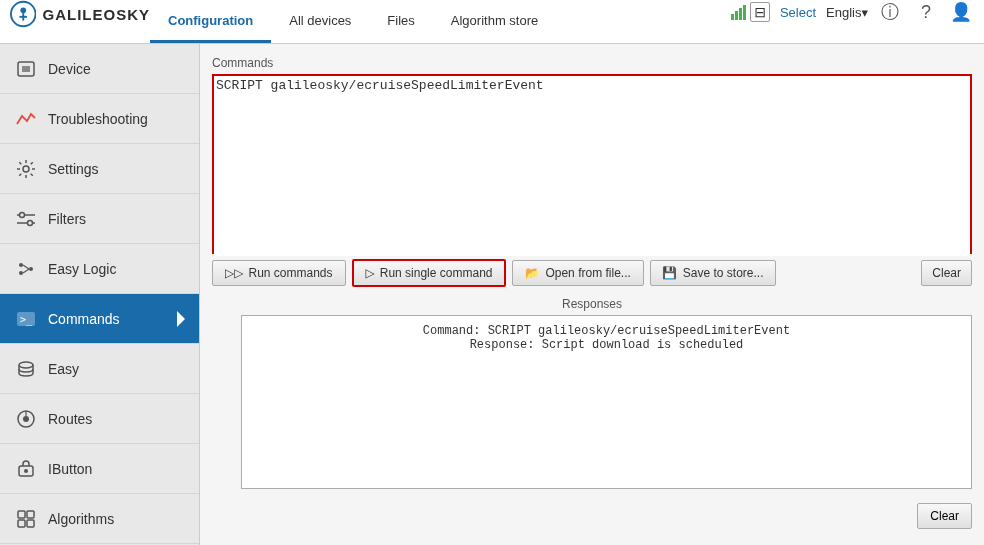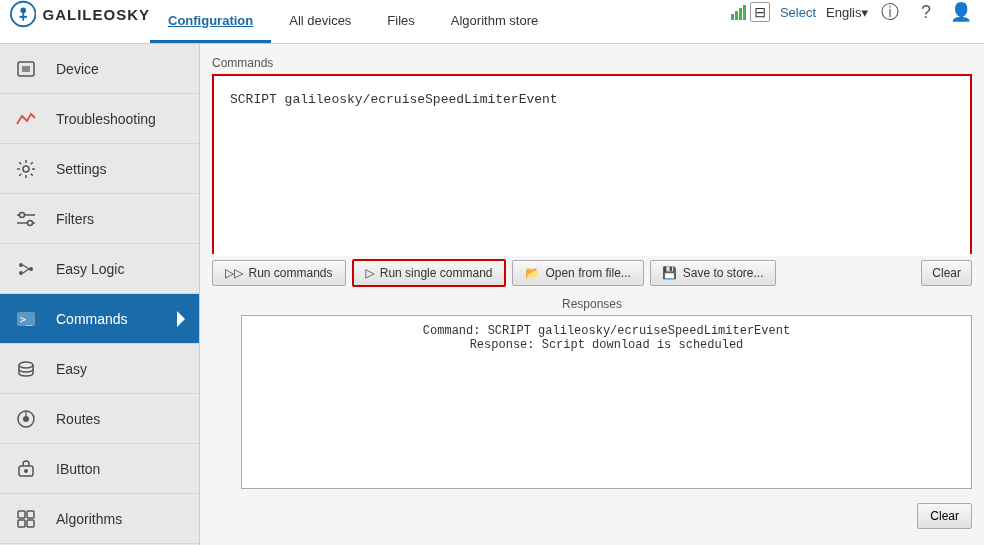--- a/index.html
+++ b/index.html
@@ -5,49 +5,49 @@
     * { box-sizing: border-box; margin: 0; padding: 0; }
     body { font-family: Arial, sans-serif; font-size: 13px; background: #f0f0f0; width: 984px; height: 545px; overflow: hidden; display: flex; flex-direction: column; }
 
     
     .header { background: white; border-bottom: 1px solid #ccc; display: flex; align-items: flex-start; height: 44px; padding: 0 10px; gap: 0; }
     .logo { width: 140px; display: flex; align-items: center; gap: 6px; flex-shrink: 0; }
     .logo-icon { width: 28px; height: 28px; }
     .logo-text { font-size: 15px; font-weight: bold; color: #2c2c2c; letter-spacing: 1px; }
     .tabs { display: flex; align-items: stretch; height: 100%; flex: 1; }
     .tab { padding: 0 18px; display: flex; align-items: center; cursor: pointer; border-bottom: 3px solid transparent; font-size: 13px; color: #333; white-space: nowrap; }
-    .tab.active { border-bottom: 3px solid #1a6baa; color: #1a6baa; font-weight: bold; text-decoration: underline; }
+    .tab.active { border-bottom: 3px solid #1a6baa; color: #1a6baa; font-weight: bold; }
     .header-right { display: flex; align-items: center; gap: 10px; margin-left: auto; }
     .usb-indicator { display: flex; align-items: center; gap: 4px; color: #333; font-size: 12px; }
     .usb-bars { display: flex; align-items: flex-end; gap: 1px; height: 16px; }
     .usb-bar { width: 3px; background: #4caf50; }
     .usb-icon { font-size: 14px; color: #333; border: 1px solid #999; padding: 1px 3px; border-radius: 2px; }
     .select-link { color: #1a6baa; cursor: pointer; font-size: 13px; text-decoration: none; }
     .lang-select { font-size: 13px; color: #333; cursor: pointer; display: flex; align-items: center; gap: 0; }
     .header-icons { display: flex; gap: 12px; }
     .header-icon { width: 24px; height: 24px; display: flex; align-items: center; justify-content: center; font-size: 18px; color: #555; cursor: pointer; }
 
     
     .main { display: flex; flex: 1; overflow: hidden; }
 
     
     .sidebar { width: 200px; background: #e8e8e8; border-right: 1px solid #ccc; display: flex; flex-direction: column; flex-shrink: 0; }
     .sidebar-item { display: flex; align-items: center; gap: 10px; padding: 10px 14px; cursor: pointer; color: #333; border-bottom: 1px solid #d5d5d5; min-height: 50px; }
     .sidebar-item.active { background: #1a6baa; color: white; }
     .sidebar-item.active .sidebar-icon { filter: brightness(10); }
-    .sidebar-label { font-size: 14px; font-weight: 500; margin-left: 8px; }
+    .sidebar-label { font-size: 14px; font-weight: 500; }
     .sidebar-icon { width: 24px; height: 24px; display: flex; align-items: center; justify-content: center; flex-shrink: 0; }
 
     
     .content { flex: 1; padding: 12px; display: flex; flex-direction: column; gap: 10px; overflow: hidden; background: #f5f5f5; }
 
     
     .section-label { font-size: 12px; color: #555; margin-bottom: 4px; }
     .commands-textarea-container { border: 2px solid #cc0000; background: white; flex: 1; position: relative; min-height: 180px; max-height: 220px; }
-    .commands-textarea { width: 100%; height: 100%; min-height: 180px; border: none; outline: none; padding: 16px; font-family: 'Courier New', monospace; font-size: 13px; resize: none; background: white; color: #333; }
+    .commands-textarea { width: 100%; height: 100%; min-height: 180px; border: none; outline: none; padding: 2px; font-family: 'Courier New', monospace; font-size: 13px; resize: none; background: white; color: #333; }
 
     
     .button-bar { display: flex; align-items: center; gap: 6px; }
     .btn { padding: 5px 12px; border: 1px solid #aaa; background: linear-gradient(to bottom, #f8f8f8, #e0e0e0); cursor: pointer; font-size: 12px; border-radius: 2px; display: flex; align-items: center; gap: 5px; color: #333; white-space: nowrap; }
     .btn.highlighted { border: 2px solid #cc0000; background: linear-gradient(to bottom, #f8f8f8, #e0e0e0); }
     .btn-clear { margin-left: auto; padding: 5px 10px; }
 
     
     .responses-container { flex: 1; display: flex; flex-direction: column; min-height: 120px; text-align: center; }
     .responses-label { font-size: 12px; color: #555; margin-bottom: 4px; }

